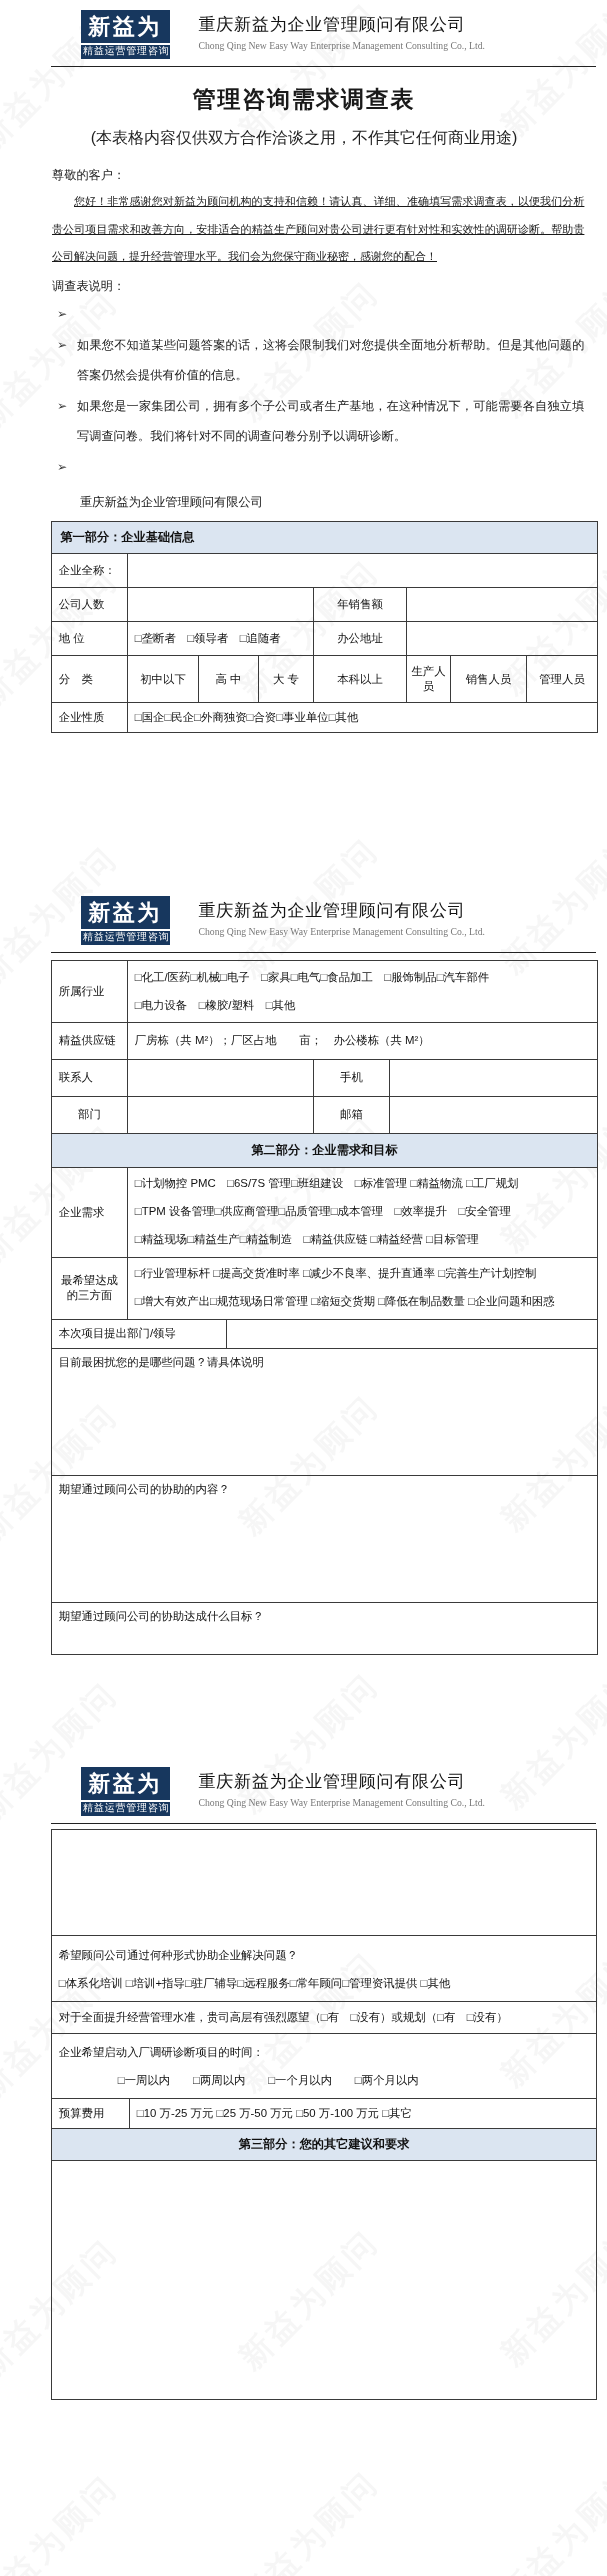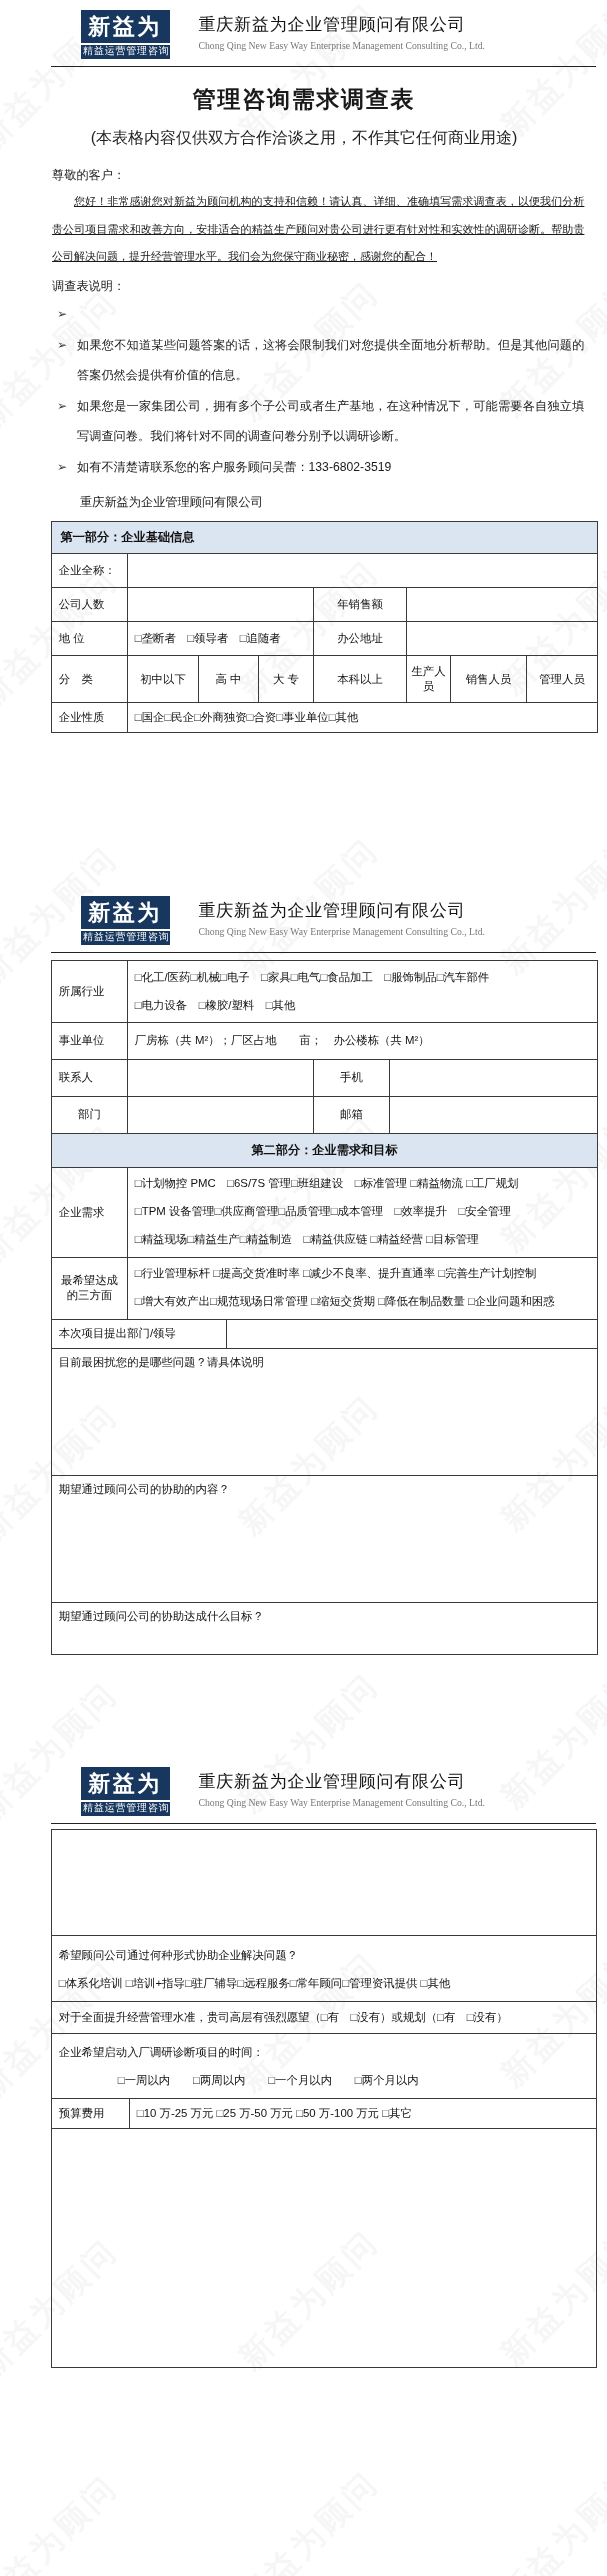--- a/index.html
+++ b/index.html
@@ -127,21 +127,20 @@
   <div class="note-item">
     <span class="note-bullet">➢</span>
     <span>如果您不知道某些问题答案的话，这将会限制我们对您提供全面地分析帮助。但是其他问题的答案仍然会提供有价值的信息。</span>
   </div>
   <div class="note-item">
     <span class="note-bullet">➢</span>
     <span>如果您是一家集团公司，拥有多个子公司或者生产基地，在这种情况下，可能需要各自独立填写调查问卷。我们将针对不同的调查问卷分别予以调研诊断。</span>
   </div>
   <div class="note-item">
     <span class="note-bullet">➢</span>
-    <span>如有不清楚请联系您的客户服务顾问吴蕾：133-6802-3519</span>
   </div>
 
   <div class="signature">重庆新益为企业管理顾问有限公司</div>
 
   <table class="qtable">
     <colgroup>
       <col style="width:76px">
         <col style="width:71px">
         <col style="width:60px">
         <col style="width:55px">
@@ -210,21 +209,21 @@
     </colgroup>
     <tbody>
         <tr style="height:56px">
       <td class="lbl">所属行业</td>
       <td colspan="4">
         <div class="optline">□化工/医药□机械□电子　□家具□电气□食品加工　□服饰制品□汽车部件</div>
         <div class="optline">□电力设备　□橡胶/塑料　□其他</div>
       </td>
     </tr>
     <tr style="height:37px">
-      <td class="lbl">事业单位</td>
+      <td class="lbl">精益供应链</td>
       <td colspan="4">厂房栋（共 M²）；厂区占地　　亩；　办公楼栋（共 M²）</td>
     </tr>
     <tr style="height:37px">
       <td class="lbl">联系人</td>
       <td colspan="2"></td>
       <td class="ac">手机</td>
       <td></td>
     </tr>
     <tr style="height:37px">
       <td class="lbl ac">部门</td>
@@ -303,19 +302,22 @@
     <tr style="height:54px">
       <td class="vt" colspan="2">
         <div class="optline">企业希望启动入厂调研诊断项目的时间：</div>
         <div class="optline" style="padding-left:59px">□一周以内　　□两周以内　　□一个月以内　　□两个月以内</div>
       </td>
     </tr>
     <tr style="height:30px">
       <td class="lbl">预算费用</td>
       <td>□10 万-25 万元 □25 万-50 万元 □50 万-100 万元 □其它</td>
     </tr>
+    <tr style="height:32px">
+      <td class="sec-head ac" colspan="2">第三部分：您的其它建议和要求</td>
+    </tr>
     <tr style="height:239px">
       <td colspan="2"></td>
     </tr>
   </tbody>
     </table>
 </div>
 
 
 </body></html>

